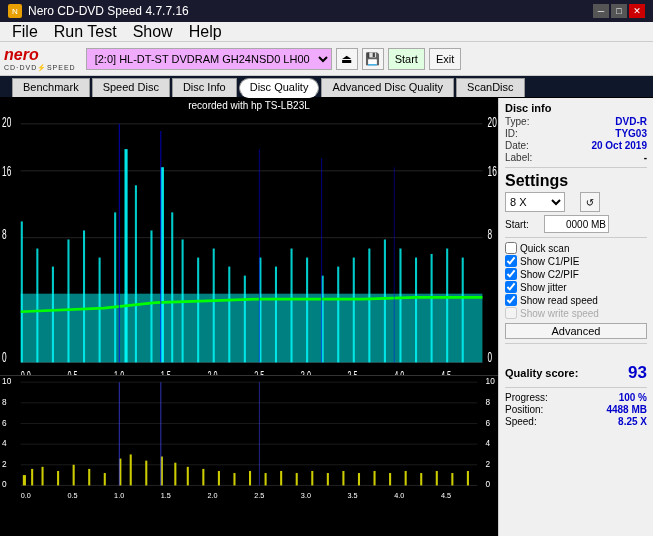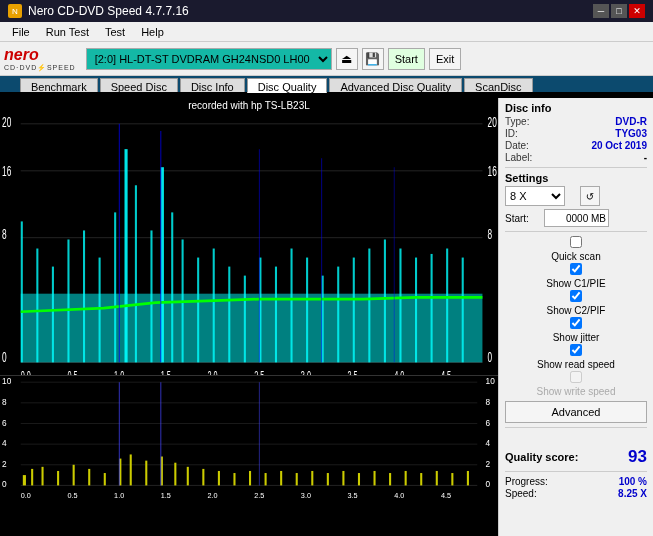--- a/index.html
+++ b/index.html
@@ -9,58 +9,58 @@
     .title-bar { background: #1a1a2e; display: flex; align-items: center; justify-content: space-between; padding: 0 8px; height: 22px; }
     .title-bar-left { display: flex; align-items: center; gap: 6px; }
     .title-bar-icon { width: 14px; height: 14px; background: #e8a000; border-radius: 2px; display: flex; align-items: center; justify-content: center; font-size: 8px; color: white; }
     .title-bar-text { color: white; font-size: 12px; }
     .title-bar-controls { display: flex; gap: 2px; }
     .title-btn { width: 16px; height: 14px; background: #555; color: white; font-size: 9px; display: flex; align-items: center; justify-content: center; cursor: pointer; border: none; }
     .title-btn.close { background: #c00; }
 
     
     .menu-bar { background: #f0f0f0; display: flex; align-items: center; padding: 2px 4px; border-bottom: 1px solid #ccc; height: 20px; }
-    .menu-item { padding: 1px 8px; font-size: 11px; cursor: pointer; }
+    .menu-item { padding: 1px 8px; font-size: 16px; cursor: pointer; }
 
     
     .toolbar { background: #f0f0f0; display: flex; align-items: center; padding: 3px 4px; border-bottom: 1px solid #ccc; height: 34px; gap: 4px; }
     .logo-area { display: flex; align-items: center; margin-right: 6px; }
     .logo-nero { font-size: 16px; font-weight: bold; color: #cc0000; font-style: italic; }
     .logo-sub { font-size: 7px; color: #333; letter-spacing: 1px; }
-    .drive-select { height: 22px; border: 1px solid #aaa; background: #14b8a6; padding: 0 4px; font-size: 11px; min-width: 200px; }
+    .drive-select { height: 22px; border: 1px solid #aaa; background: #f0abfc; padding: 0 4px; font-size: 11px; min-width: 200px; }
     .toolbar-btn { height: 22px; padding: 0 6px; font-size: 11px; border: 1px solid #aaa; background: #f5f5f5; cursor: pointer; display: flex; align-items: center; justify-content: center; }
     .toolbar-btn.start { background: #e0ffe0; }
     .toolbar-icon { width: 22px; height: 22px; border: 1px solid #aaa; background: #f5f5f5; display: flex; align-items: center; justify-content: center; cursor: pointer; font-size: 12px; }
 
     
-    .tabs { background: #0c4a6e; display: flex; border-bottom: 6px solid #000000; padding: 2px 4px 0 20px; height: 22px; }
+    .tabs { background: #0f172a; display: flex; border-bottom: 1px solid #000000; padding: 2px 4px 0 12px; height: 22px; }
     .tab { padding: 2px 10px; font-size: 11px; cursor: pointer; border: 1px solid #999; border-bottom: none; background: #ddd; margin-right: 2px; }
-    .tab.active { background: white; border-bottom: 1px solid white; margin-bottom: -1px; }
+    .tab.active { background: white; border-bottom: 1px solid white; margin-bottom: -1px; border-radius: 10px; }
 
     
     .main-content { display: flex; height: calc(536px - 22px - 20px - 34px - 22px); }
     .recorded-label { color: white; font-size: 10px; text-align: center; padding: 2px 0; }
 
     
     .right-panel { width: 155px; background: #f0f0f0; border-left: 1px solid #ccc; padding: 4px 6px; font-size: 10px; overflow-y: auto; }
     .section-title { font-weight: bold; font-size: 11px; margin-bottom: 2px; }
     .info-row { display: flex; justify-content: space-between; margin-bottom: 1px; }
     .info-label { color: #333; }
     .info-value { color: #0000cc; font-weight: bold; }
     .info-value.black { color: black; }
     .separator { border-top: 1px solid #ccc; margin: 4px 0; }
-    .settings-label { font-weight: bold; font-size: 11px; margin-bottom: 2px; }
+    .settings-label { font-weight: bold; font-size: 16px; margin-bottom: 2px; }
     .speed-row { display: flex; align-items: center; gap: 15px; margin-bottom: 3px; }
     .speed-select { height: 20px; border: 1px solid #aaa; background: white; font-size: 11px; width: 60px; }
     .input-row { display: flex; align-items: center; gap: 4px; margin-bottom: 2px; }
     .input-label { width: 35px; font-size: 10px; }
     .input-field { width: 65px; height: 18px; border: 1px solid #aaa; background: white; font-size: 10px; padding: 0 2px; text-align: right; }
-    .checkbox-row { display: flex; align-items: center; gap: 3px; margin-bottom: 1px; flex-direction: column; }
+    .checkbox-row { display: flex; align-items: center; gap: 3px; margin-bottom: 1px; }
     .checkbox-row input { width: 12px; height: 12px; }
-    .advanced-btn { width: 100%; height: 22px; border: 1px solid #aaa; background: #f5f5f5; cursor: pointer; font-size: 11px; margin-top: 3px; }
+    .advanced-btn { width: 100%; height: 16px; border: 1px solid #aaa; background: #f5f5f5; cursor: pointer; font-size: 11px; margin-top: 3px; }
     .quality-row { display: flex; justify-content: space-between; align-items: center; margin-top: 4px; border-top: 1px solid #ccc; padding-top: 19px; }
     .quality-label { font-weight: bold; font-size: 11px; }
     .quality-value { font-weight: bold; color: #0000cc; font-size: 17px; }
     .progress-row { display: flex; justify-content: space-between; margin-bottom: 1px; }
   </style>
 </head>
 <body>
 
 <div class="title-bar">
   <div class="title-bar-left">
@@ -70,21 +70,21 @@
   <div class="title-bar-controls">
     <button class="title-btn">─</button>
     <button class="title-btn">□</button>
     <button class="title-btn close">✕</button>
   </div>
 </div>
 
 <div class="menu-bar">
   <span class="menu-item">File</span>
   <span class="menu-item">Run Test</span>
-  <span class="menu-item">Test</span>
+  <span class="menu-item">Show</span>
   <span class="menu-item">Help</span>
 </div>
 
 <div class="toolbar">
   <div class="logo-area">
     <div>
       <div class="logo-nero">nero</div>
       <div class="logo-sub">CD·DVD⚡SPEED</div>
     </div>
   </div>
@@ -318,17 +318,21 @@
     <div class="quality-row">
       <span class="quality-label">Quality score:</span>
       <span class="quality-value">93</span>
     </div>
     <div class="separator"></div>
     <div class="progress-row">
       <span>Progress:</span>
       <span style="color:#0000cc;font-weight:bold;">100 %</span>
     </div>
     <div class="progress-row">
+      <span>Position:</span>
+      <span style="color:#0000cc;font-weight:bold;">4488 MB</span>
+    </div>
+    <div class="progress-row">
       <span>Speed:</span>
       <span style="color:#0000cc;font-weight:bold;">8.25 X</span>
     </div>
   </div>
 </div>
 
 </body></html>

